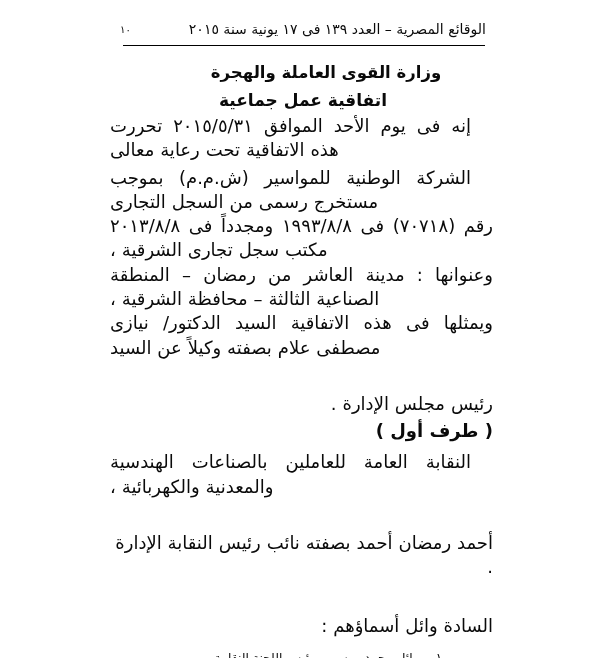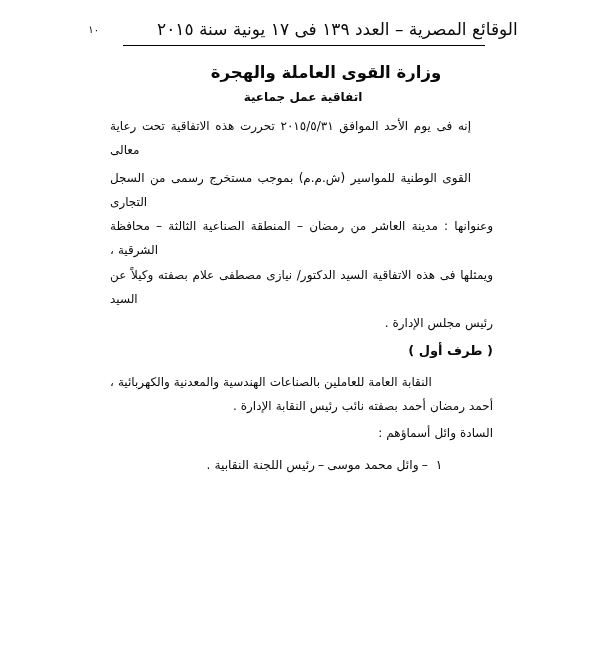--- a/index.html
+++ b/index.html
@@ -30,21 +30,21 @@
     right: 121px;
     width: 364px;
     height: 22px;
     display: flex;
     align-items: center;
     justify-content: center;
     gap: 26px;
     direction: rtl;
   }
   .runhead-text {
-    font-size: 17px;
+    font-size: 14px;
     letter-spacing: 0.1px;
     white-space: nowrap;
     margin-left: 32px;
   }
   .runhead-page {
     font-size: 10px;
     white-space: nowrap;
     text-align: right;
   }
   .rule {
@@ -66,56 +66,57 @@
     font-size: 16.5px;
     font-weight: bold;
     letter-spacing: -0.2px;
   }
   .doc-subtitle {
     position: absolute;
     top: 90px;
     right: 0;
     width: 606px;
     text-align: center;
-    font-size: 12px;
+    font-size: 17px;
     font-weight: bold;
   }
 
   
   .body-area {
     position: absolute;
     top: 114px;
     right: 113px;
     width: 383px;
   }
   .para {
-    font-size: 12px;
+    font-size: 18px;
     line-height: 24.3px;
     text-align: justify;
     text-align-last: right;
     margin: 0;
     direction: rtl;
     word-spacing: 0.2px;
   }
   .para.indent {
     text-indent: 22px;
   }
   .para.just-both {
     text-align: justify;
     text-align-last: left;
   }
   .para.right-only {
-    text-align: center;
+    text-align: right;
     text-align-last: right;
+    margin-top: 32px;
   }
   .spacer-sm { height: 7px; }
   .spacer-xs { height: 3px; }
 
   .party-label {
-    font-size: 13px;
+    font-size: 18px;
     font-weight: bold;
     line-height: 24px;
     margin: 0;
     text-align: right;
     direction: rtl;
   }
 
   
   .member-list {
     list-style: none;
@@ -147,21 +148,22 @@
 
   <div class="doc-title">وزارة القوى العاملة والهجرة</div>
   <div class="doc-subtitle">اتفاقية عمل جماعية</div>
 
   <div class="body-area">
 
     <p class="para just-both indent">إنه فى يوم الأحد الموافق ٢٠١٥/٥/٣١ تحررت هذه الاتفاقية تحت رعاية معالى</p>
 
     <div class="spacer-xs"></div>
 
-    <p class="para just-both indent">القوى الوطنية للمواسير (ش.م.م) بموجب مستخرج رسمى من السجل التجارى</p>
+    <p class="para just-both indent">الشركة الوطنية للمواسير (ش.م.م) بموجب مستخرج رسمى من السجل التجارى</p>
+    <p class="para just-both">رقم (٧٠٧١٨) فى ١٩٩٣/٨/٨ ومجدداً فى ٢٠١٣/٨/٨ مكتب سجل تجارى الشرقية ،</p>
     <p class="para just-both">وعنوانها : مدينة العاشر من رمضان – المنطقة الصناعية الثالثة – محافظة الشرقية ،</p>
     <p class="para just-both">ويمثلها فى هذه الاتفاقية السيد الدكتور/ نيازى مصطفى علام بصفته وكيلاً عن السيد</p>
     <p class="para right-only">رئيس مجلس الإدارة .</p>
 
     <div class="spacer-xs"></div>
 
     <p class="party-label">( طرف أول )</p>
 
     <div class="spacer-sm"></div>
 

